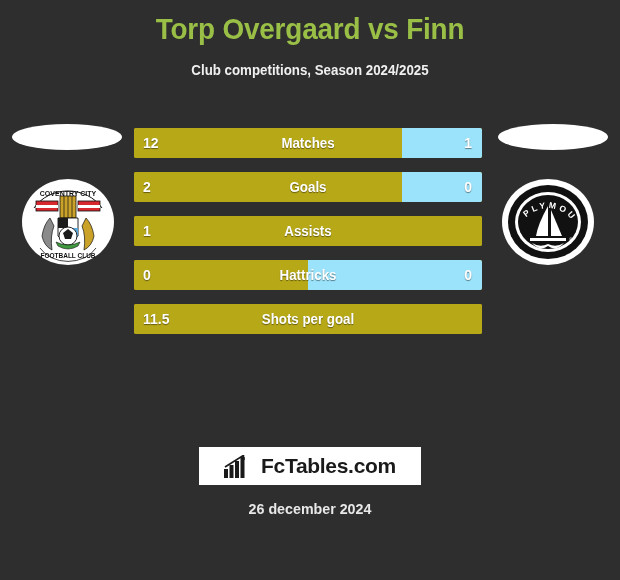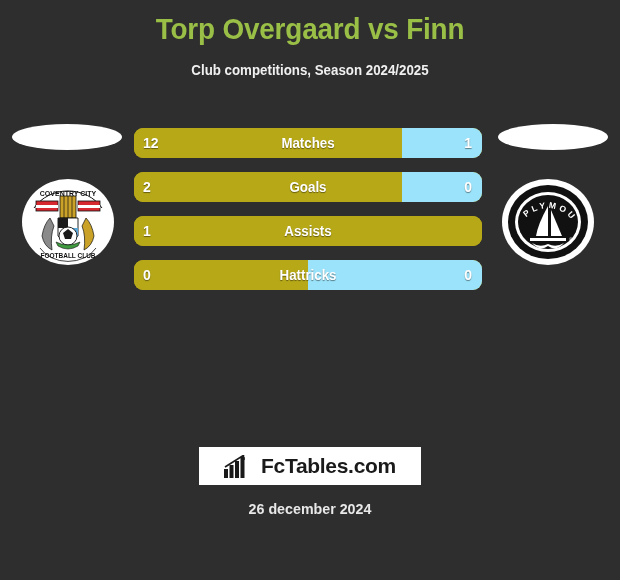--- a/index.html
+++ b/index.html
@@ -49,21 +49,21 @@
   }
   .ellipse.left{left:12px;}
   .ellipse.right{left:498px;}
 
   
   .rows{position:absolute;left:134px;top:128px;width:348px;}
   .row{
     position:relative;
     height:30px;
     margin-bottom:14px;
-    border-radius:9px;
+    border-radius:2px;
     overflow:hidden;
     background:#b7a818;
   }
   .fill-left{
     position:absolute;left:0;top:0;bottom:0;
     background:#b7a818;
   }
   .fill-right{
     position:absolute;right:0;top:0;bottom:0;
     background:#9be3fa;
@@ -183,20 +183,25 @@
         <div class="val-left">1</div>
         <div class="label">Assists</div>
       </div>
       <div class="row">
         <div class="fill-left" style="width: 50%;"></div>
         <div class="fill-right" style="width: 50%;"></div>
         <div class="val-left">0</div>
         <div class="label">Hattricks</div>
         <div class="val-right">0</div>
       </div>
+      <div class="row">
+        <div class="fill-left" style="width: 100%;"></div>
+        <div class="val-left">11.5</div>
+        <div class="label">Shots per goal</div>
+      </div>
     </div>
 
   <div class="brand">
     <svg class="bars" width="25" height="23" viewBox="0 0 25 23" xmlns="http://www.w3.org/2000/svg">
       <rect x="0" y="14" width="4" height="9" fill="#1a1a1a"></rect>
       <rect x="5.5" y="10" width="4" height="13" fill="#1a1a1a"></rect>
       <rect x="11" y="6" width="4" height="17" fill="#1a1a1a"></rect>
       <rect x="16.5" y="2" width="4" height="21" fill="#1a1a1a"></rect>
       <path d="M1 12 L20 0" stroke="#1a1a1a" stroke-width="1.6" fill="none"></path>
       <path d="M20 0 L21 5 L16 3 Z" fill="#1a1a1a"></path>

